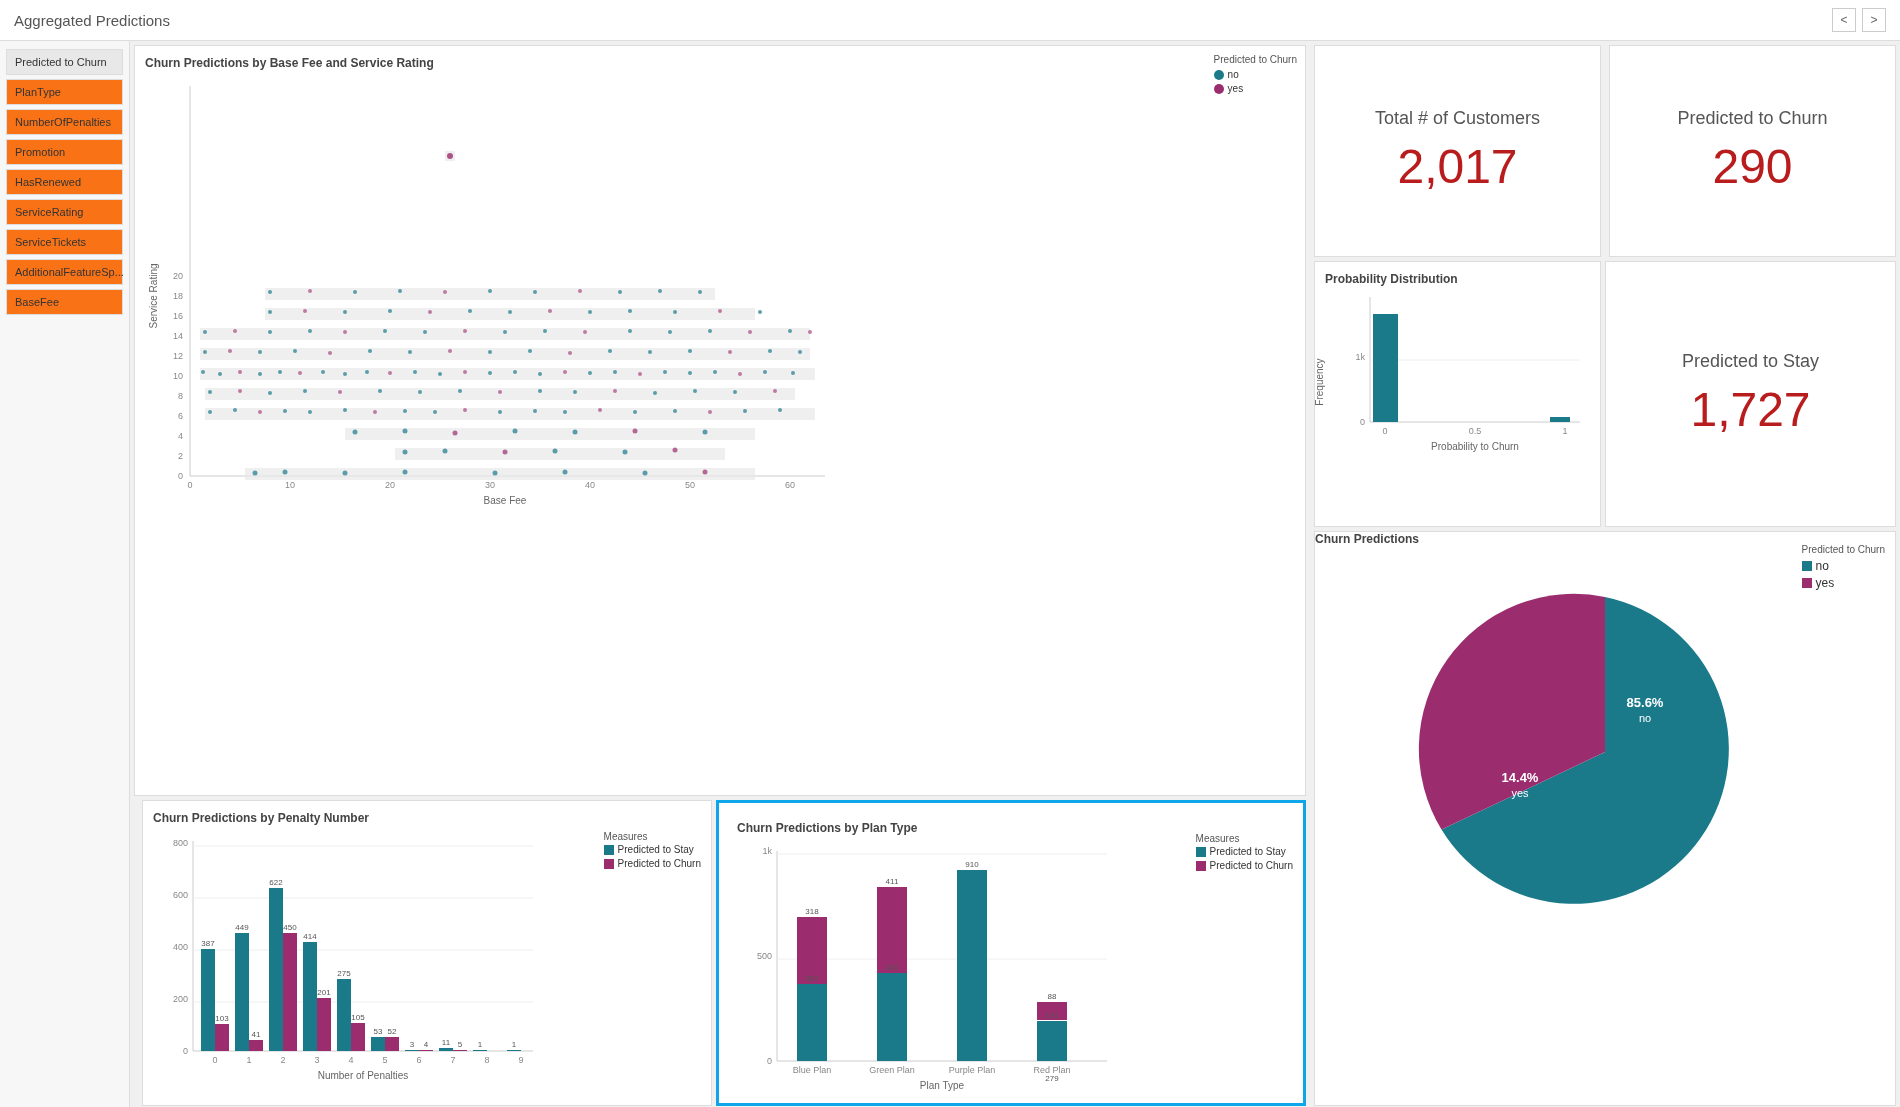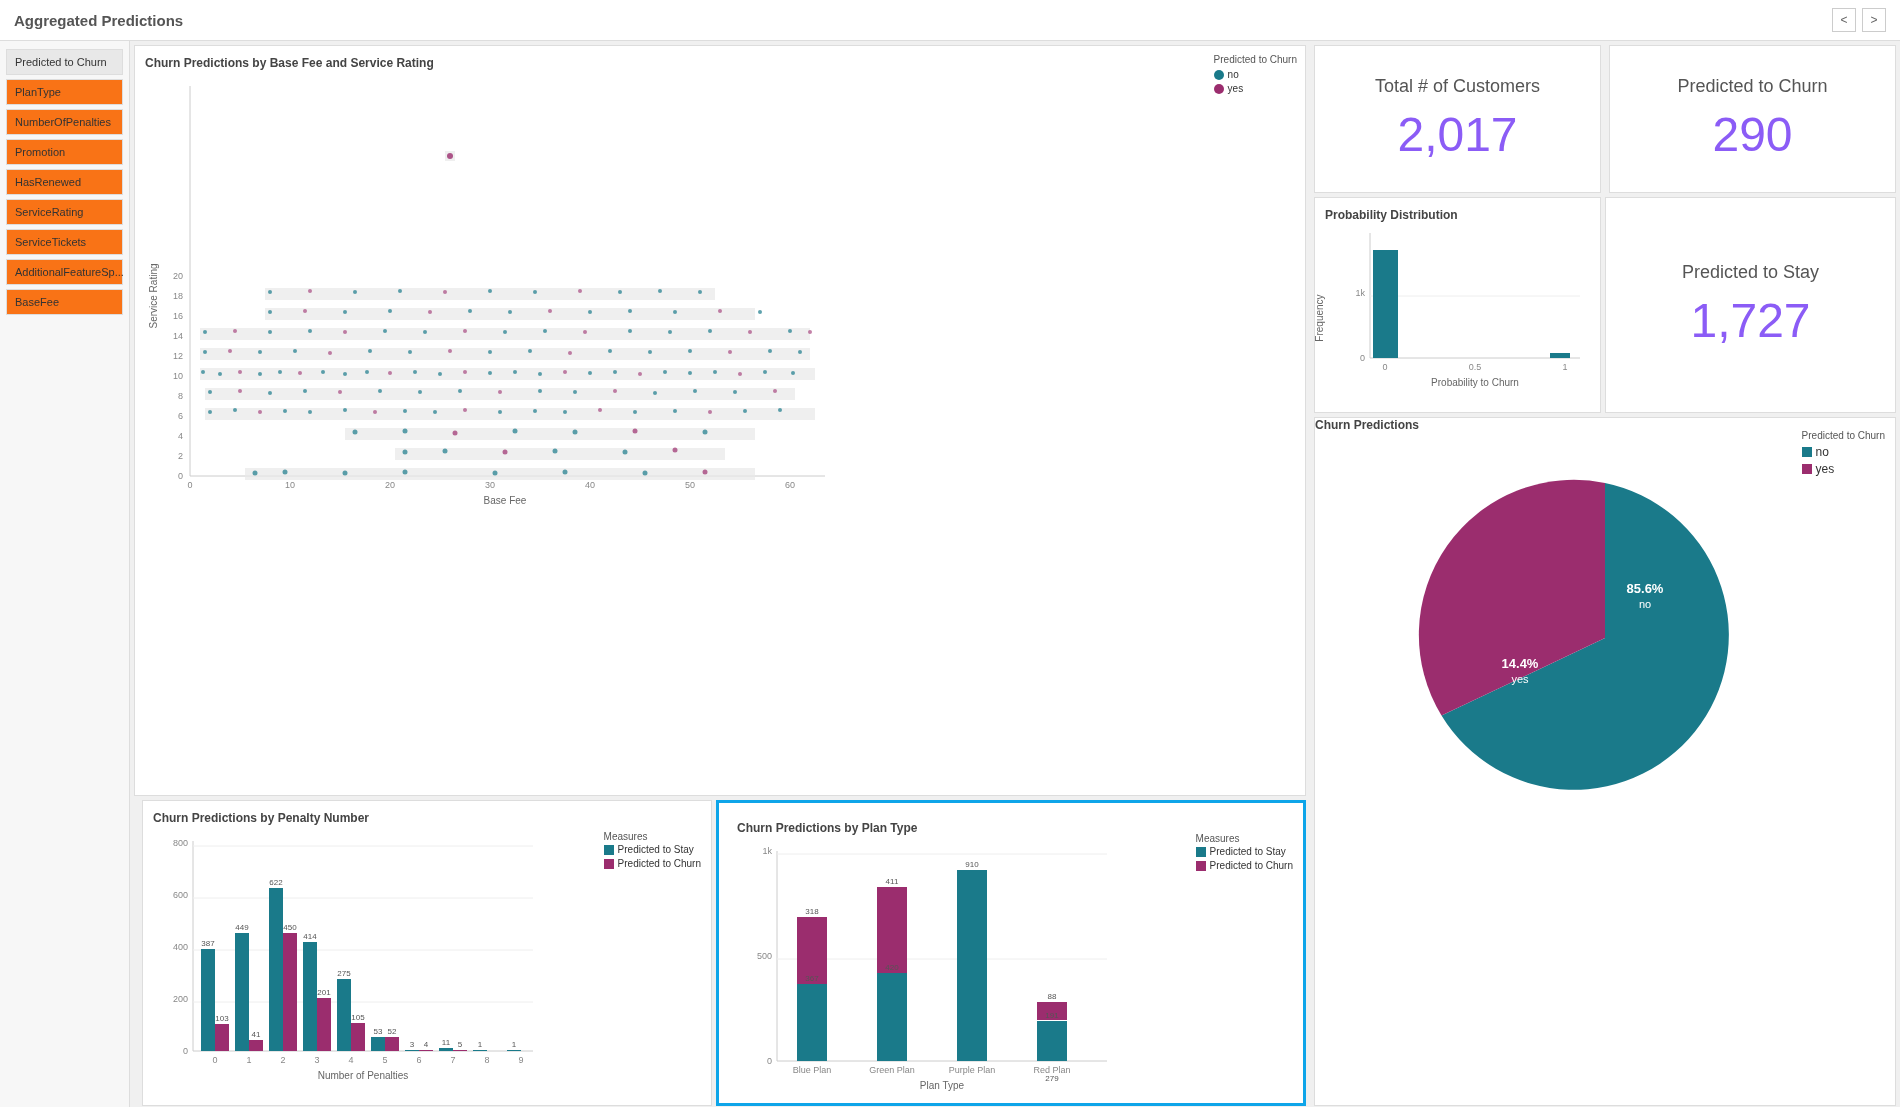--- a/index.html
+++ b/index.html
@@ -1,19 +1,19 @@
 <!DOCTYPE html>
 <html><head>
   <meta charset="utf-8">
   <style>
     * { box-sizing: border-box; margin: 0; padding: 0; }
     body { font-family: 'Segoe UI', Arial, sans-serif; background: #f0f0f0; font-size: 12px; color: #333; width: 1900px; height: 1107px; overflow: hidden; }
 
     .header { background: #fff; padding: 8px 14px; display: flex; justify-content: space-between; align-items: center; border-bottom: 1px solid #ddd; }
-    .header-title { font-size: 15px; color: #555; font-weight: 700; }
+    .header-title { font-size: 15px; color: #555; font-weight: 400; }
     .header-nav { display: flex; gap: 6px; }
     .nav-btn { background: #fff; border: 1px solid #ccc; width: 24px; height: 24px; cursor: pointer; display: flex; align-items: center; justify-content: center; font-size: 12px; color: #666; }
 
     .main-layout { display: flex; height: calc(1107px - 38px); }
 
     
     .sidebar { width: 130px; background: #f7f7f7; border-right: 1px solid #ddd; padding: 8px 6px; display: flex; flex-direction: column; gap: 4px; }
     .sidebar-item { background: #f97316; border: 1px solid #ddd; padding: 6px 8px; font-size: 11px; color: #333; cursor: pointer; }
     .sidebar-item.active { background: #e8e8e8; }
 
@@ -23,26 +23,26 @@
     
     .scatter-panel { background: #fff; border: 1px solid #ddd; margin: 4px; flex: 1; padding: 10px; position: relative; min-height: 0; }
     .panel-title { font-size: 12px; color: #444; font-weight: 600; margin-bottom: 6px; }
 
     .bottom-panels { display: flex; height: 310px; gap: 0; }
     .penalty-panel { background: #fff; border: 1px solid #ddd; margin: 0 4px 4px 12px; flex: 1; padding: 10px; position: relative; }
     .plantype-panel { background: #fff; border: 3px solid #0ea5e9; margin: 0 4px 4px 0; flex: 1; padding: 18px; position: relative; }
 
     
     .right-area { width: 590px; display: flex; flex-direction: column; }
-    .right-top { display: flex; height: 156px; }
+    .right-top { display: flex; height: 220px; }
     .stat-box { flex: 1; background: #fff; border: 1px solid #ddd; margin: 4px; padding: 20px; display: flex; flex-direction: column; align-items: center; justify-content: center; }
     .stat-label { font-size: 18px; color: #555; font-weight: 400; text-align: center; margin-bottom: 10px; }
-    .stat-value { font-size: 48px; color: #8b5cf6; font-weight: 300; }
-
-    .right-mid { display: flex; height: 220px; }
+    .stat-value { font-size: 48px; color: #b91c1c; font-weight: 300; }
+
+    .right-mid { display: flex; height: 270px; }
     .prob-dist-box { flex: 1; background: #fff; border: 1px solid #ddd; margin: 0 4px 4px 4px; padding: 10px; }
     .predicted-stay-box { flex: 1; background: #fff; border: 1px solid #ddd; margin: 0 4px 4px 0; display: flex; flex-direction: column; align-items: center; justify-content: center; padding: 20px; }
 
     .right-bottom { flex: 1; background: #fff; border: 1px solid #ddd; margin: 0 4px 4px 4px; position: relative; }
 
     
     svg { overflow: visible; }
     .axis-label { font-size: 10px; fill: #666; }
     .tick-text { font-size: 9px; fill: #888; }
 

